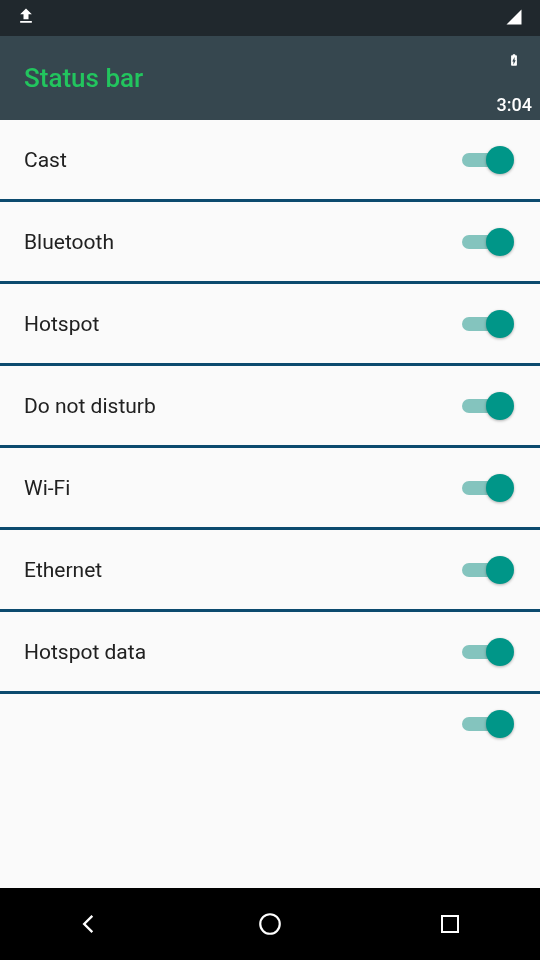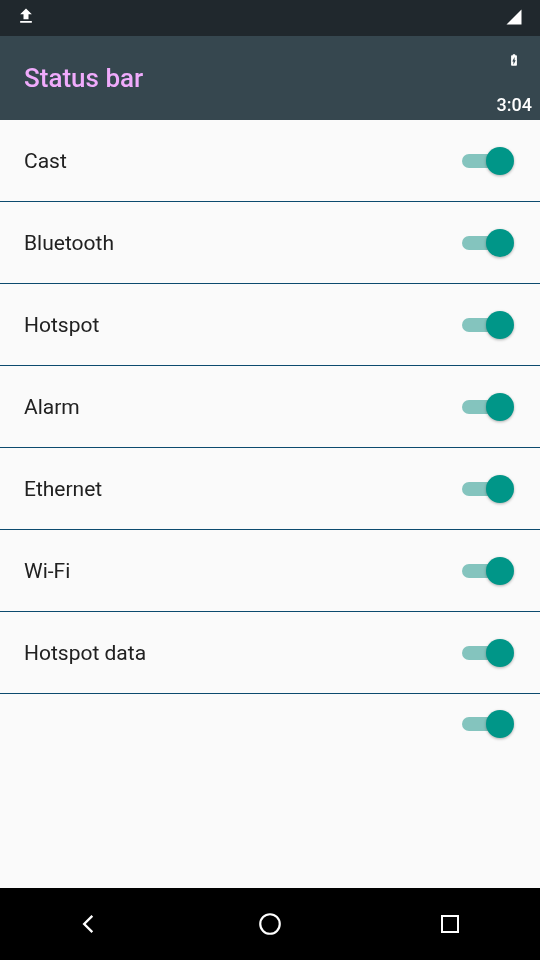--- a/index.html
+++ b/index.html
@@ -4,24 +4,24 @@
 <style>
   * { margin: 0; padding: 0; box-sizing: border-box; font-family: Roboto, "Helvetica Neue", Arial, sans-serif; }
   body { width: 540px; height: 960px; background: #fafafa; overflow: hidden; position: relative; }
 
   .statusbar { height: 36px; background: #20282d; display: flex; align-items: center; justify-content: flex-end; padding: 0 8px; color: #fff; font-size: 18px; font-weight: 500; }
   .statusbar-left { position: absolute; left: 16px; top: 6px; }
   .statusbar-icons { display: flex; align-items: center; gap: 24px; flex-direction: column; }
   .statusbar-icons svg { display: block; }
 
   .appbar { height: 84px; background: #36474f; display: flex; align-items: center; padding-left: 24px; }
-  .appbar-title { color: #f0abfc; font-size: 26px; font-weight: 500; }
+  .appbar-title { color: #22c55e; font-size: 26px; font-weight: 500; }
 
   .content { background: #fafafa; height: 768px; overflow: hidden; }
-  .row { display: flex; align-items: center; justify-content: space-between; padding: 0 24px; height: 82px; border-bottom: 1px solid #0c4a6e; }
+  .row { display: flex; align-items: center; justify-content: space-between; padding: 0 24px; height: 82px; border-bottom: 3px solid #0c4a6e; }
   .row-label { font-size: 21px; color: #212121; }
   .row:last-child { border-bottom: none; height: 60px; align-items: flex-start; padding-top: 22px; }
 
   .switch { width: 46px; height: 28px; position: relative; margin-right: 8px; }
   .switch-track { position: absolute; left: 0; top: 7px; width: 40px; height: 14px; border-radius: 7px; background: #84c4be; }
   .switch-thumb { position: absolute; right: -6px; top: 0; width: 28px; height: 28px; border-radius: 50%; background: #009688; box-shadow: 0 1px 3px rgba(0,0,0,0.3); }
 
   .navbar { position: absolute; bottom: 0; left: 0; width: 540px; height: 72px; background: #000; display: flex; align-items: center; justify-content: space-around; }
   .nav-btn { width: 90px; height: 40px; display: flex; align-items: center; justify-content: center; }
 </style>
@@ -82,40 +82,40 @@
   </div>
 
   <div class="row">
     <span class="row-label">Hotspot</span>
     <span class="switch">
       <span class="switch-track"></span>
       <span class="switch-thumb"></span>
     </span>
   </div>
 
-
   <div class="row">
-    <span class="row-label">Alarm</span>
+    <span class="row-label">Do not disturb</span>
     <span class="switch">
       <span class="switch-track"></span>
       <span class="switch-thumb"></span>
     </span>
   </div>
 
 
+
   <div class="row">
-    <span class="row-label">Ethernet</span>
+    <span class="row-label">Wi-Fi</span>
     <span class="switch">
       <span class="switch-track"></span>
       <span class="switch-thumb"></span>
     </span>
   </div>
 
   <div class="row">
-    <span class="row-label">Wi-Fi</span>
+    <span class="row-label">Ethernet</span>
     <span class="switch">
       <span class="switch-track"></span>
       <span class="switch-thumb"></span>
     </span>
   </div>
 
   <div class="row">
     <span class="row-label">Hotspot data</span>
     <span class="switch">
       <span class="switch-track"></span>

